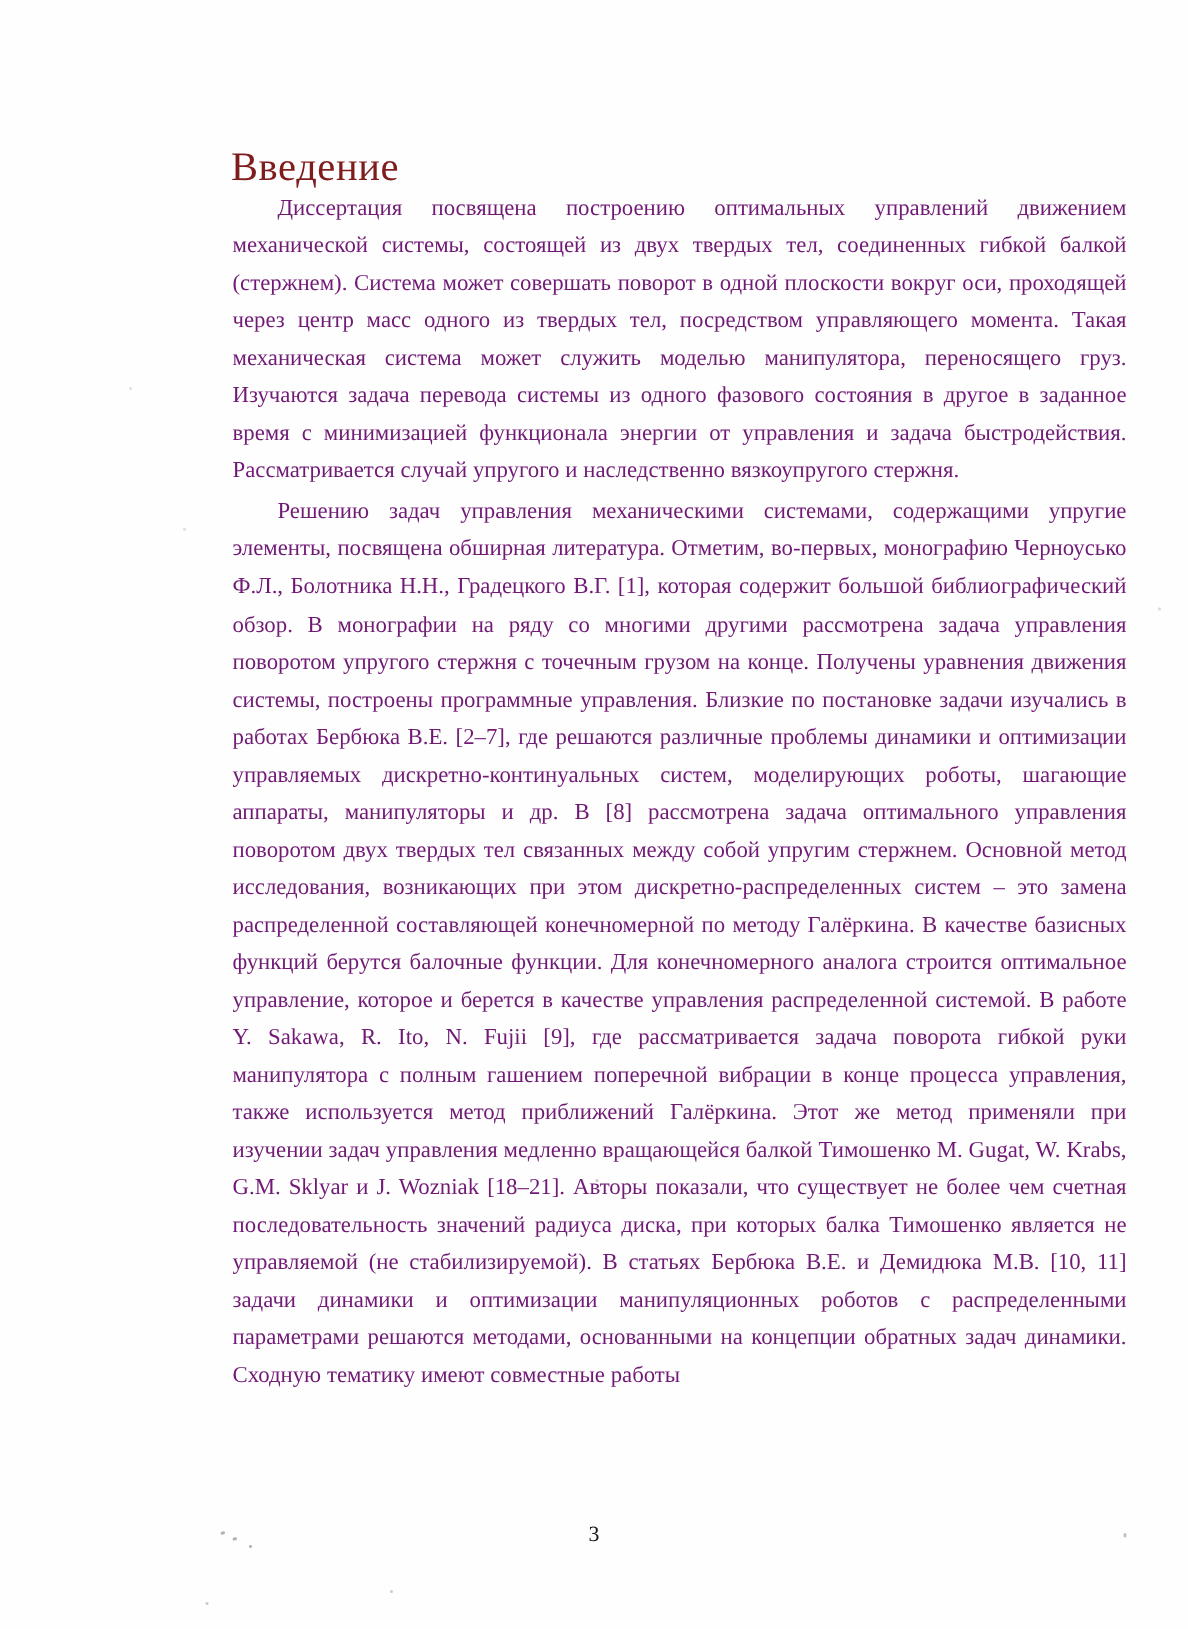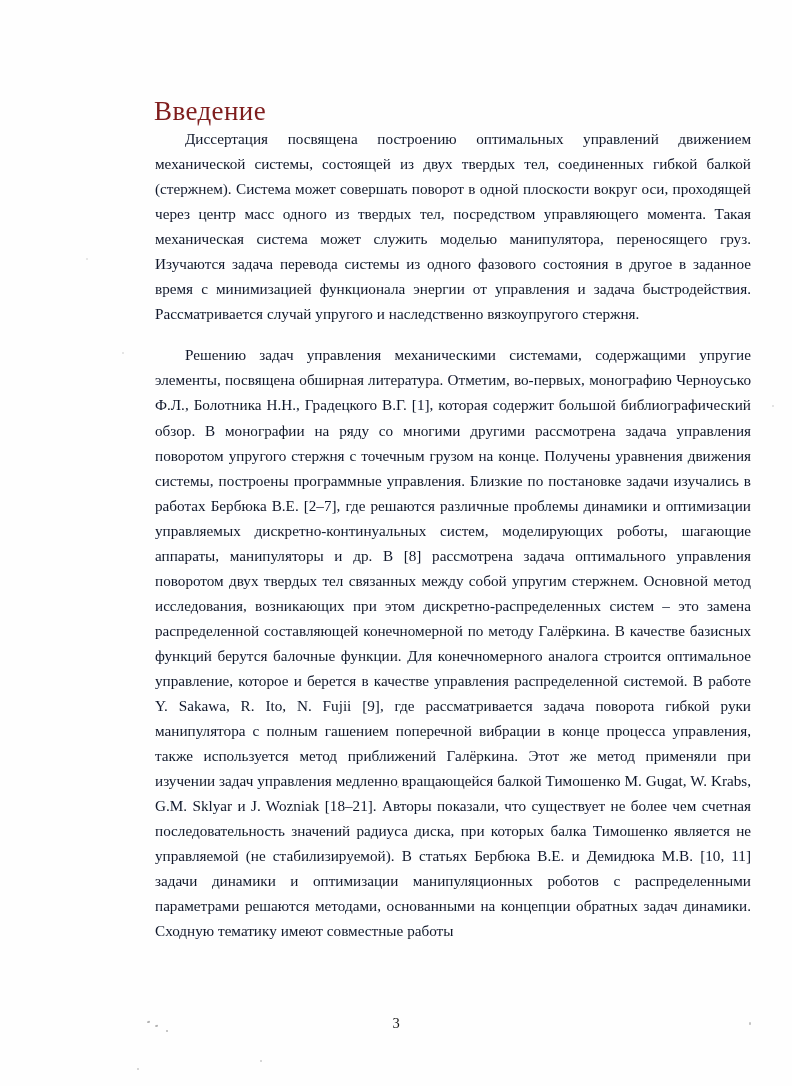--- a/index.html
+++ b/index.html
@@ -43,26 +43,26 @@
     width: 596px;
   }
 
   .para {
     margin: 0;
     text-align: justify;
     text-justify: inter-word;
     text-indent: 30px;
     font-size: 15.2px;
     line-height: 25.05px;
-    color: #0f172a;
+    color: #701a75;
     word-spacing: 0.1px;
     hyphens: manual;
   }
   .para + .para {
-    margin-top: 16px;
+    margin-top: 2px;
   }
   .para:last-child {
     text-align: justify;
   }
 
   
   .page-number {
     position: absolute;
     left: 0;
     right: 0;

